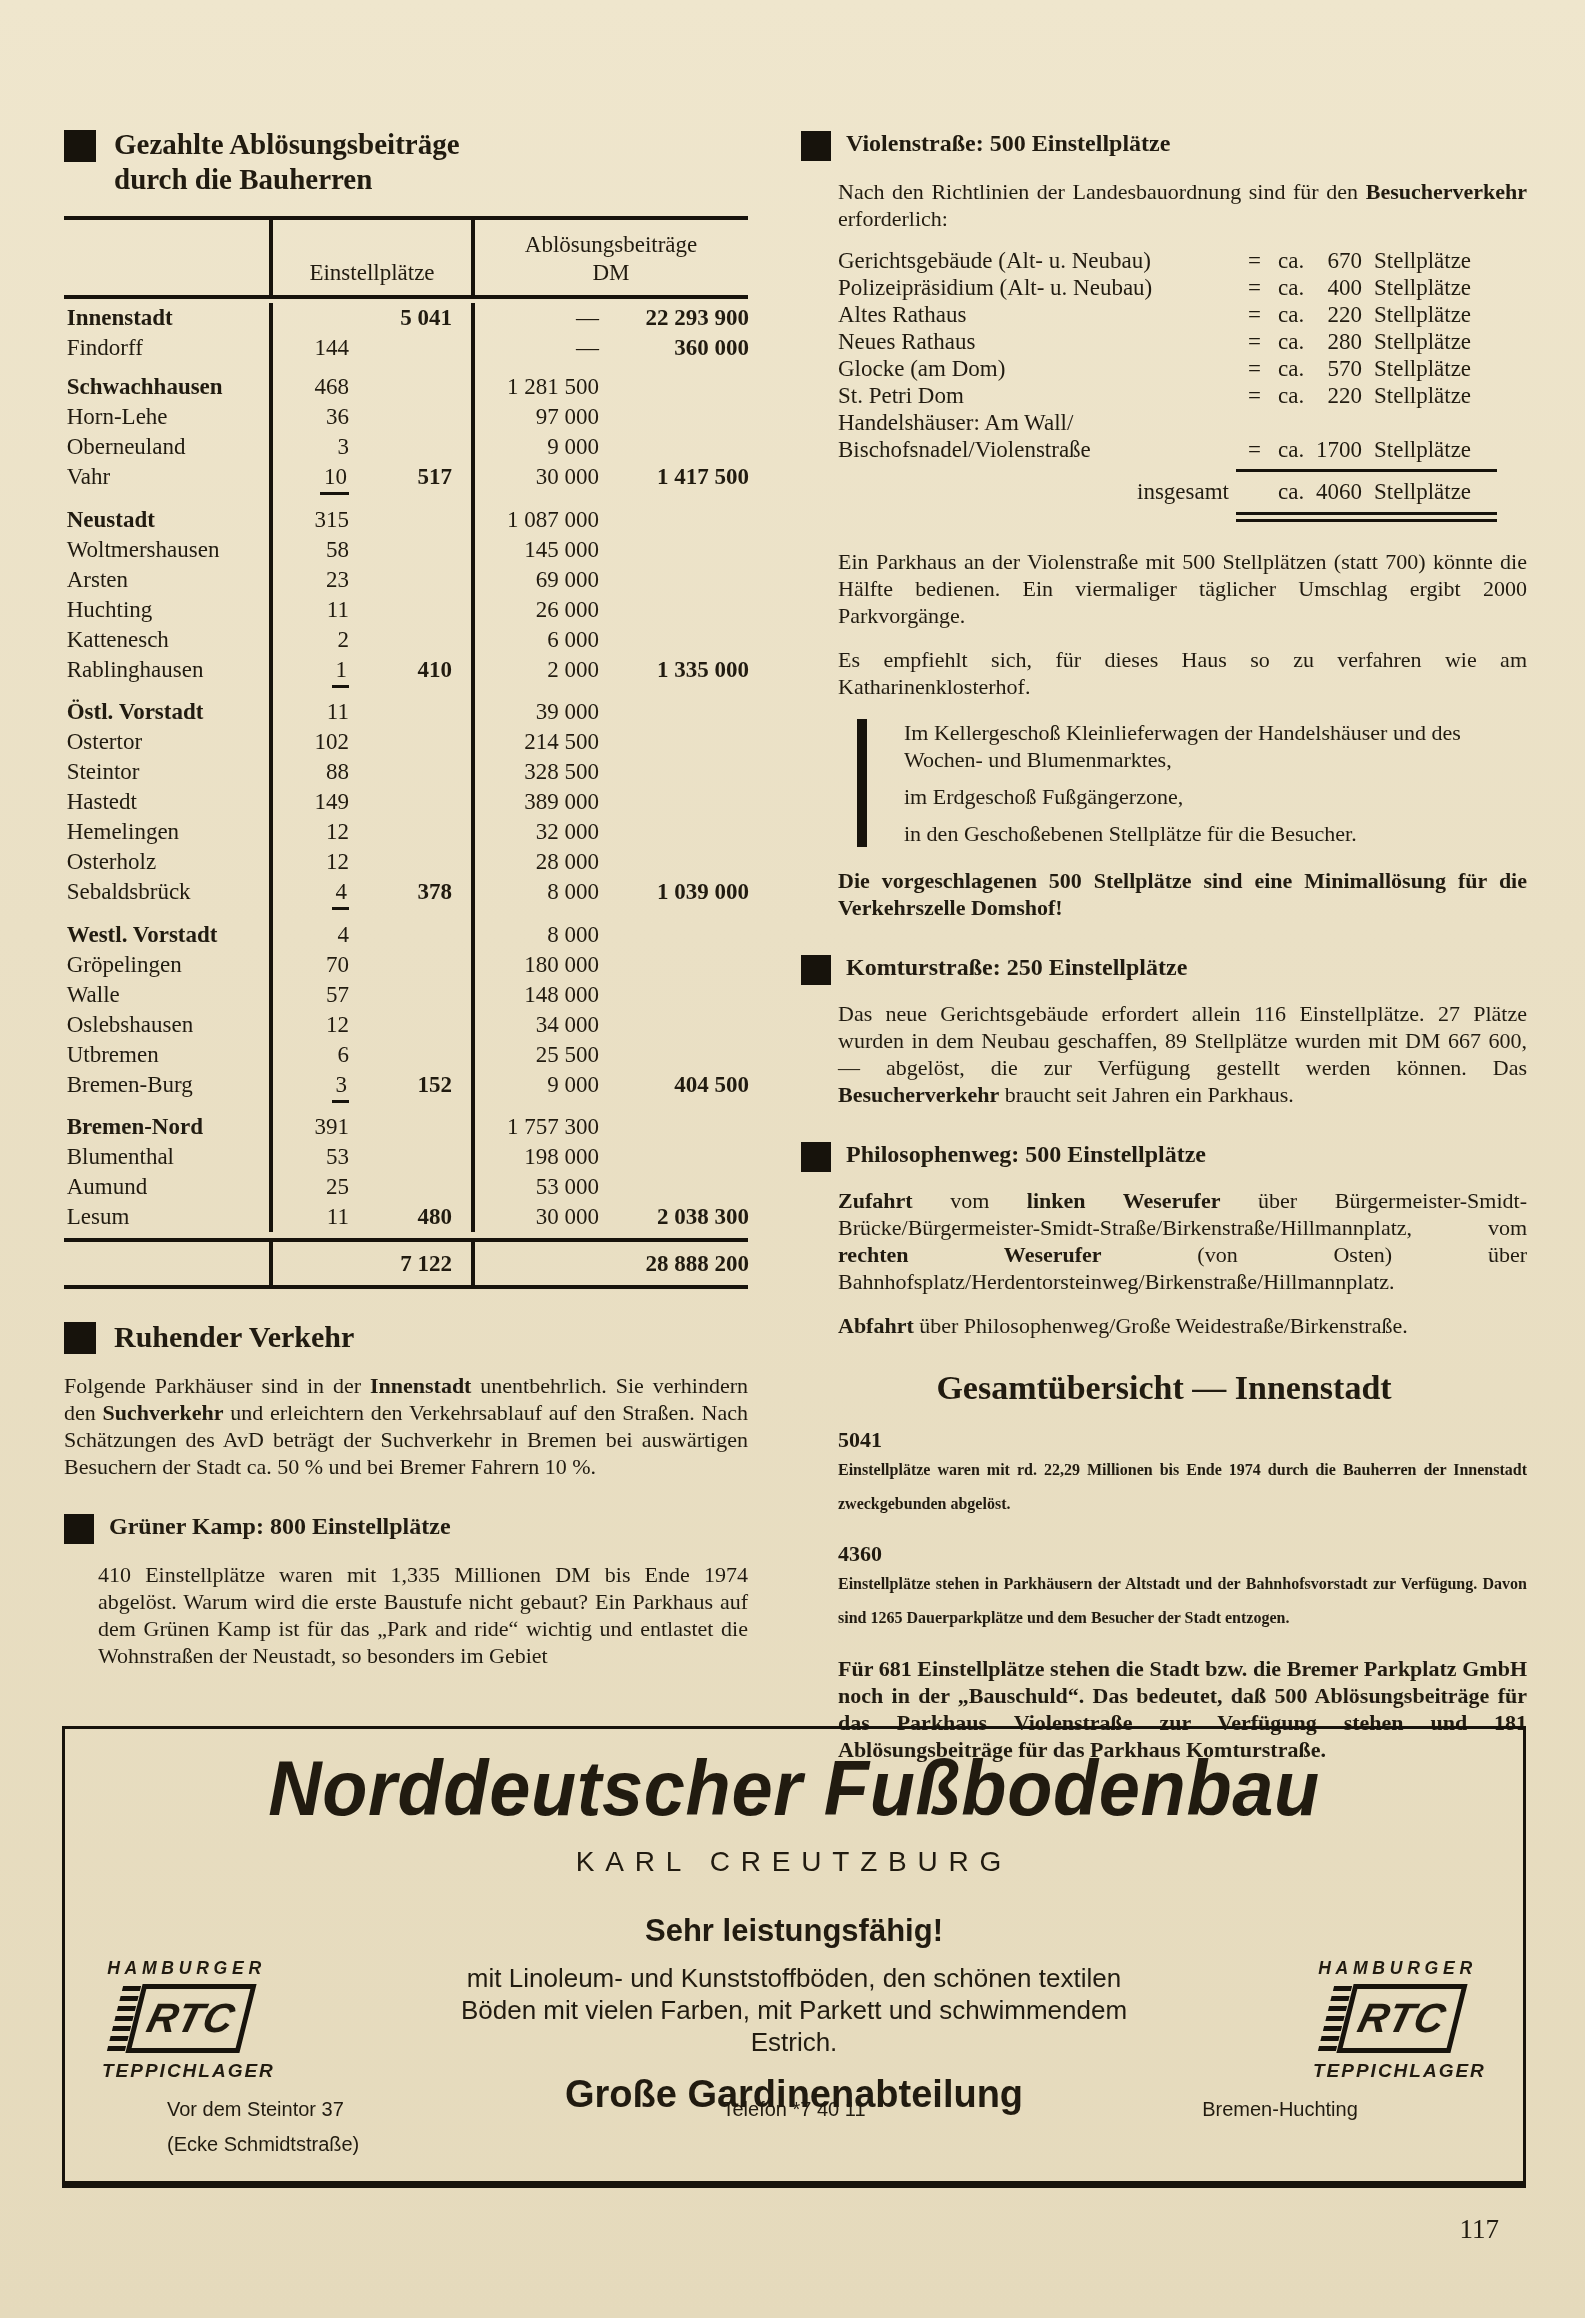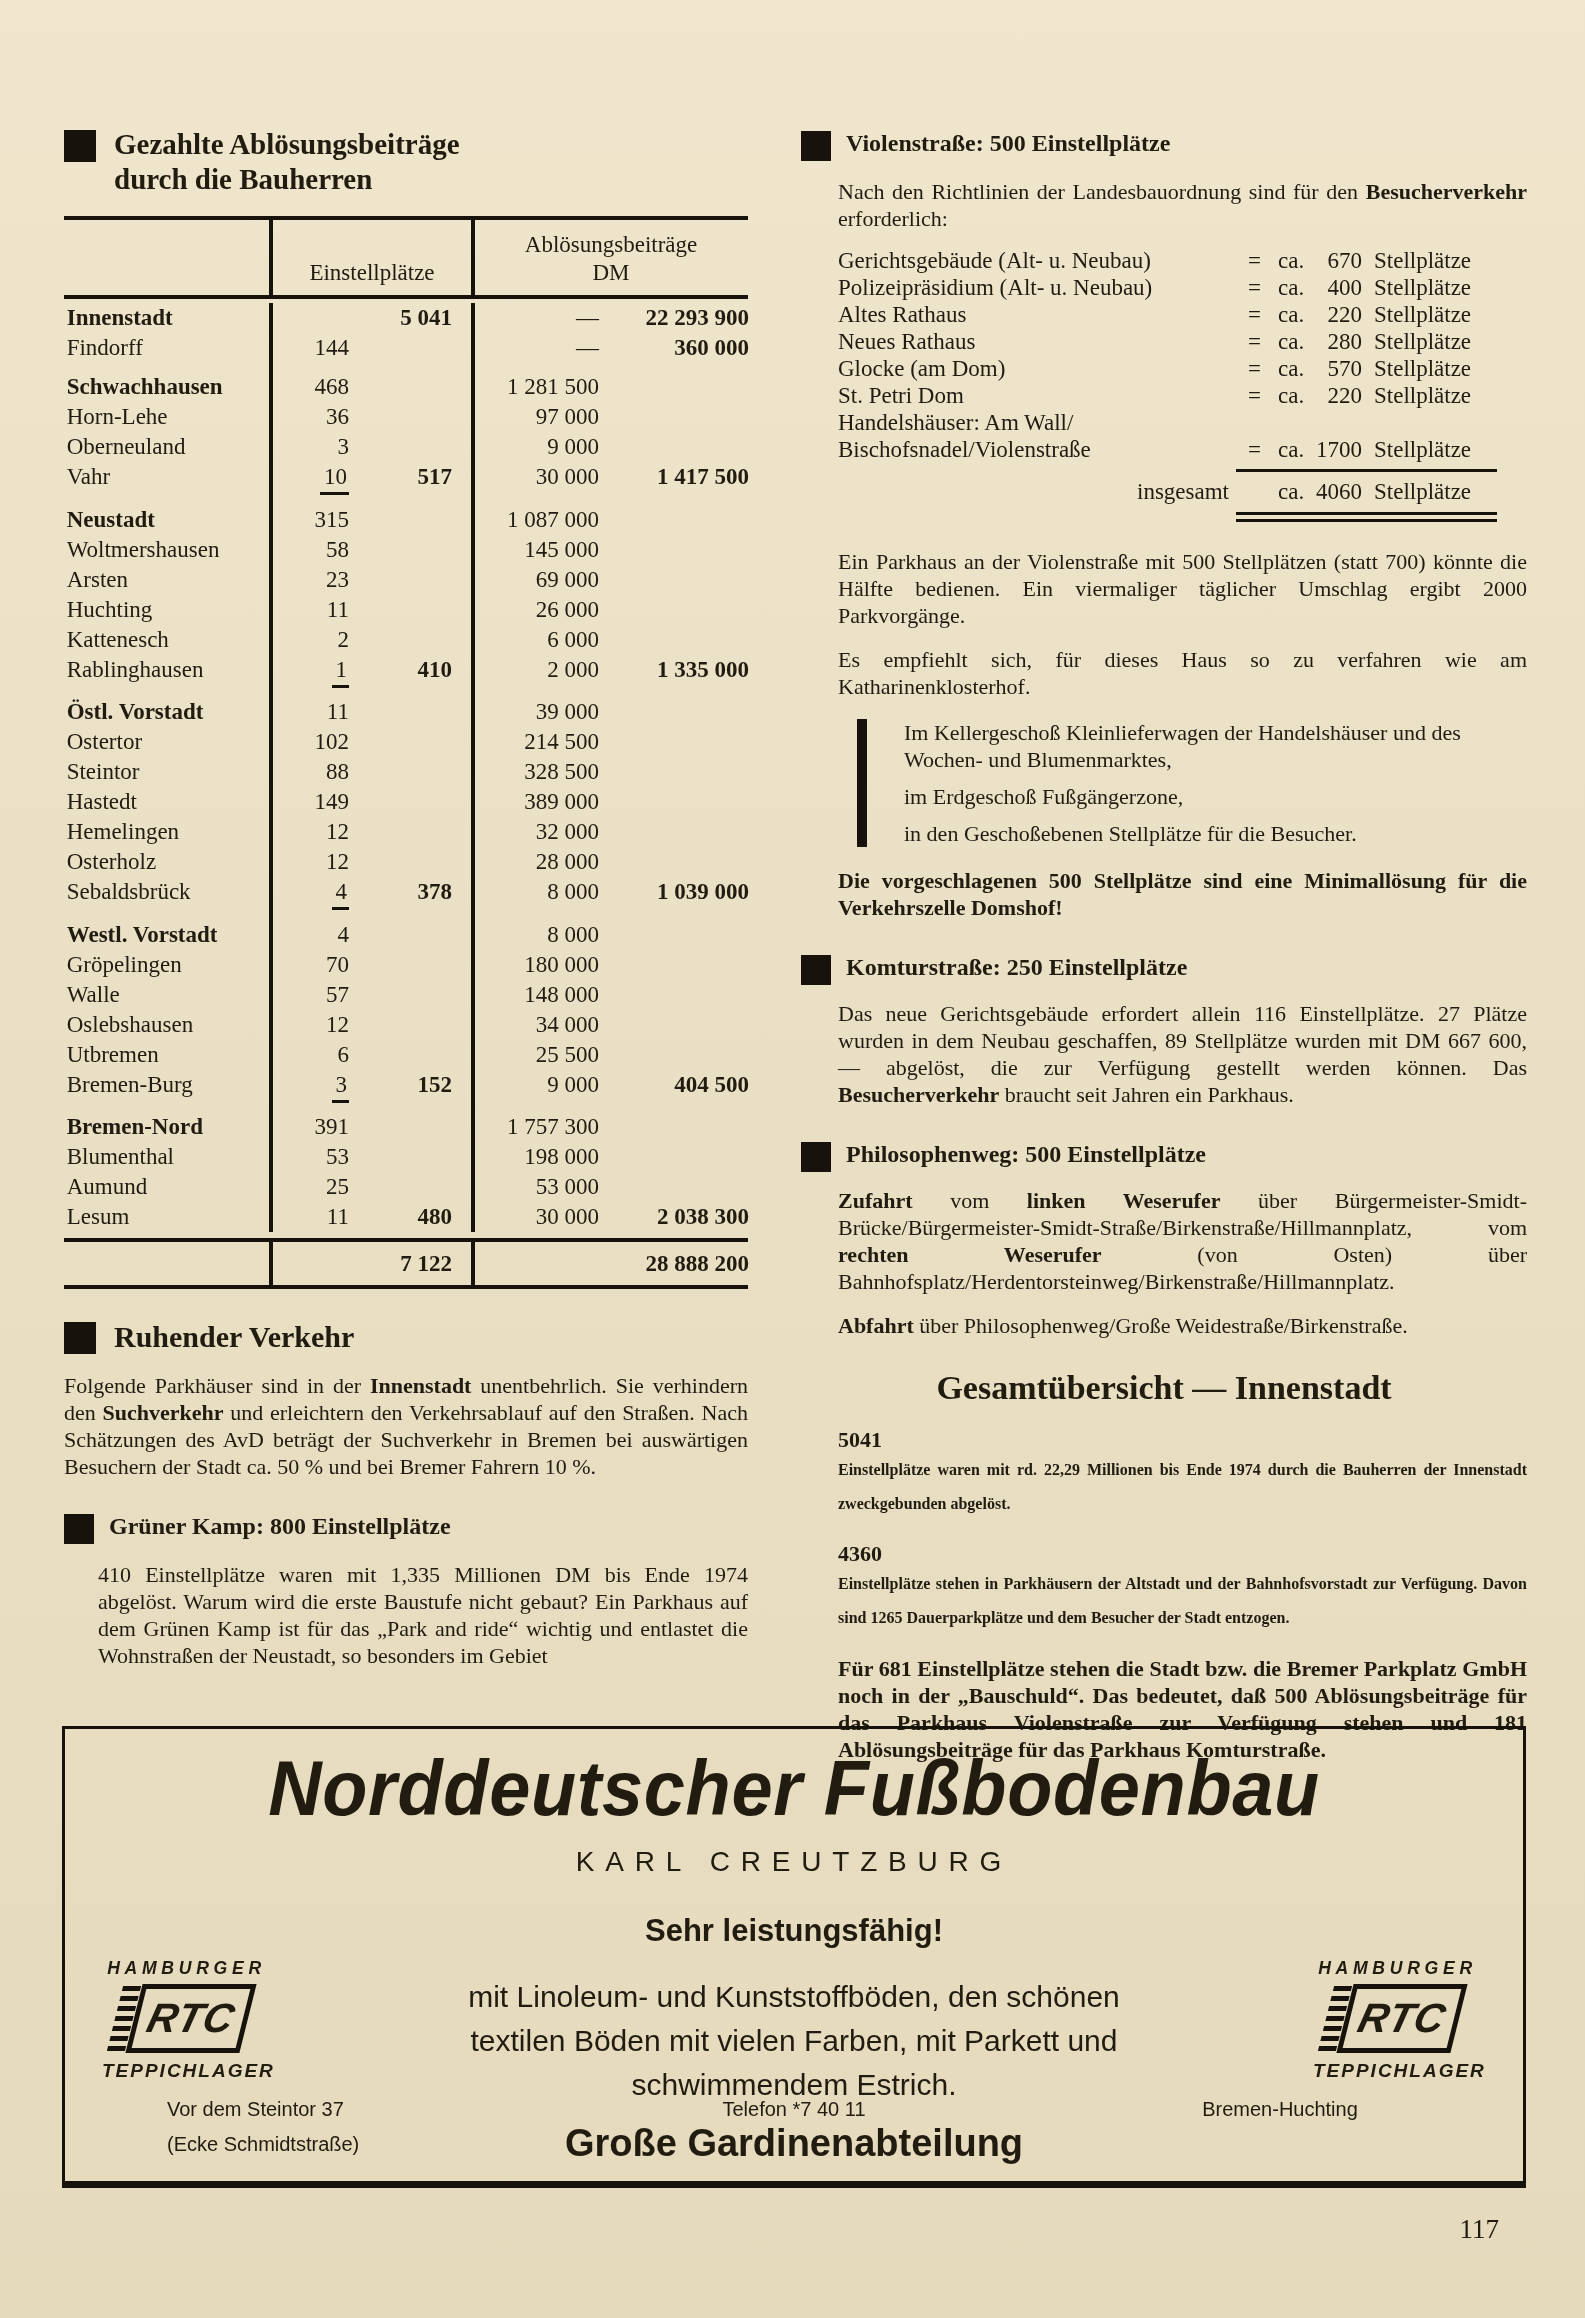--- a/index.html
+++ b/index.html
@@ -70,21 +70,21 @@
 
   
   .ad { position:absolute; left:62px; top:1726px; width:1464px; height:462px;
         border:3.4px solid #17130c; border-bottom-width:7.4px;
         font-family:"Liberation Sans", sans-serif; text-align:center; }
   .ad-title { margin-top:20px; font-size:77px; line-height:79px; font-weight:bold; font-style:italic;
               letter-spacing:0.7px; transform:scaleX(.96); }
   .ad-name { margin-top:17.6px; font-size:28px; letter-spacing:10.8px; }
   .ad-tag { margin-top:35px; font-size:31px; font-weight:bold; }
   .ad-sub { margin-top:8px; font-size:32px; font-weight:bold; }
-  .ad-body { margin:26px auto 0; width:731px; font-size:30px; line-height:44px; }
+  .ad-body { margin:13px auto 0; width:731px; font-size:26px; line-height:32px; }
   .ad-dept { margin-top:15px; font-size:38px; font-weight:bold; }
   .ad-foot { position:absolute; left:0; right:0; bottom:19px; display:grid;
              grid-template-columns:1fr 1fr 1fr; font-size:20px; line-height:35px; }
   .ad-foot .fl { text-align:left; padding-left:102px; }
   .ad-foot .fc { text-align:center; }
   .ad-foot .fr { text-align:center; }
 
   .ad-logo { position:absolute; top:229px; width:169px; }
   .ad-logo.left { left:37px; } .ad-logo.right { right:41px; }
   .lg-top { font-size:17.6px; font-weight:bold; font-style:italic; letter-spacing:4.7px; text-align:center; white-space:nowrap; }

